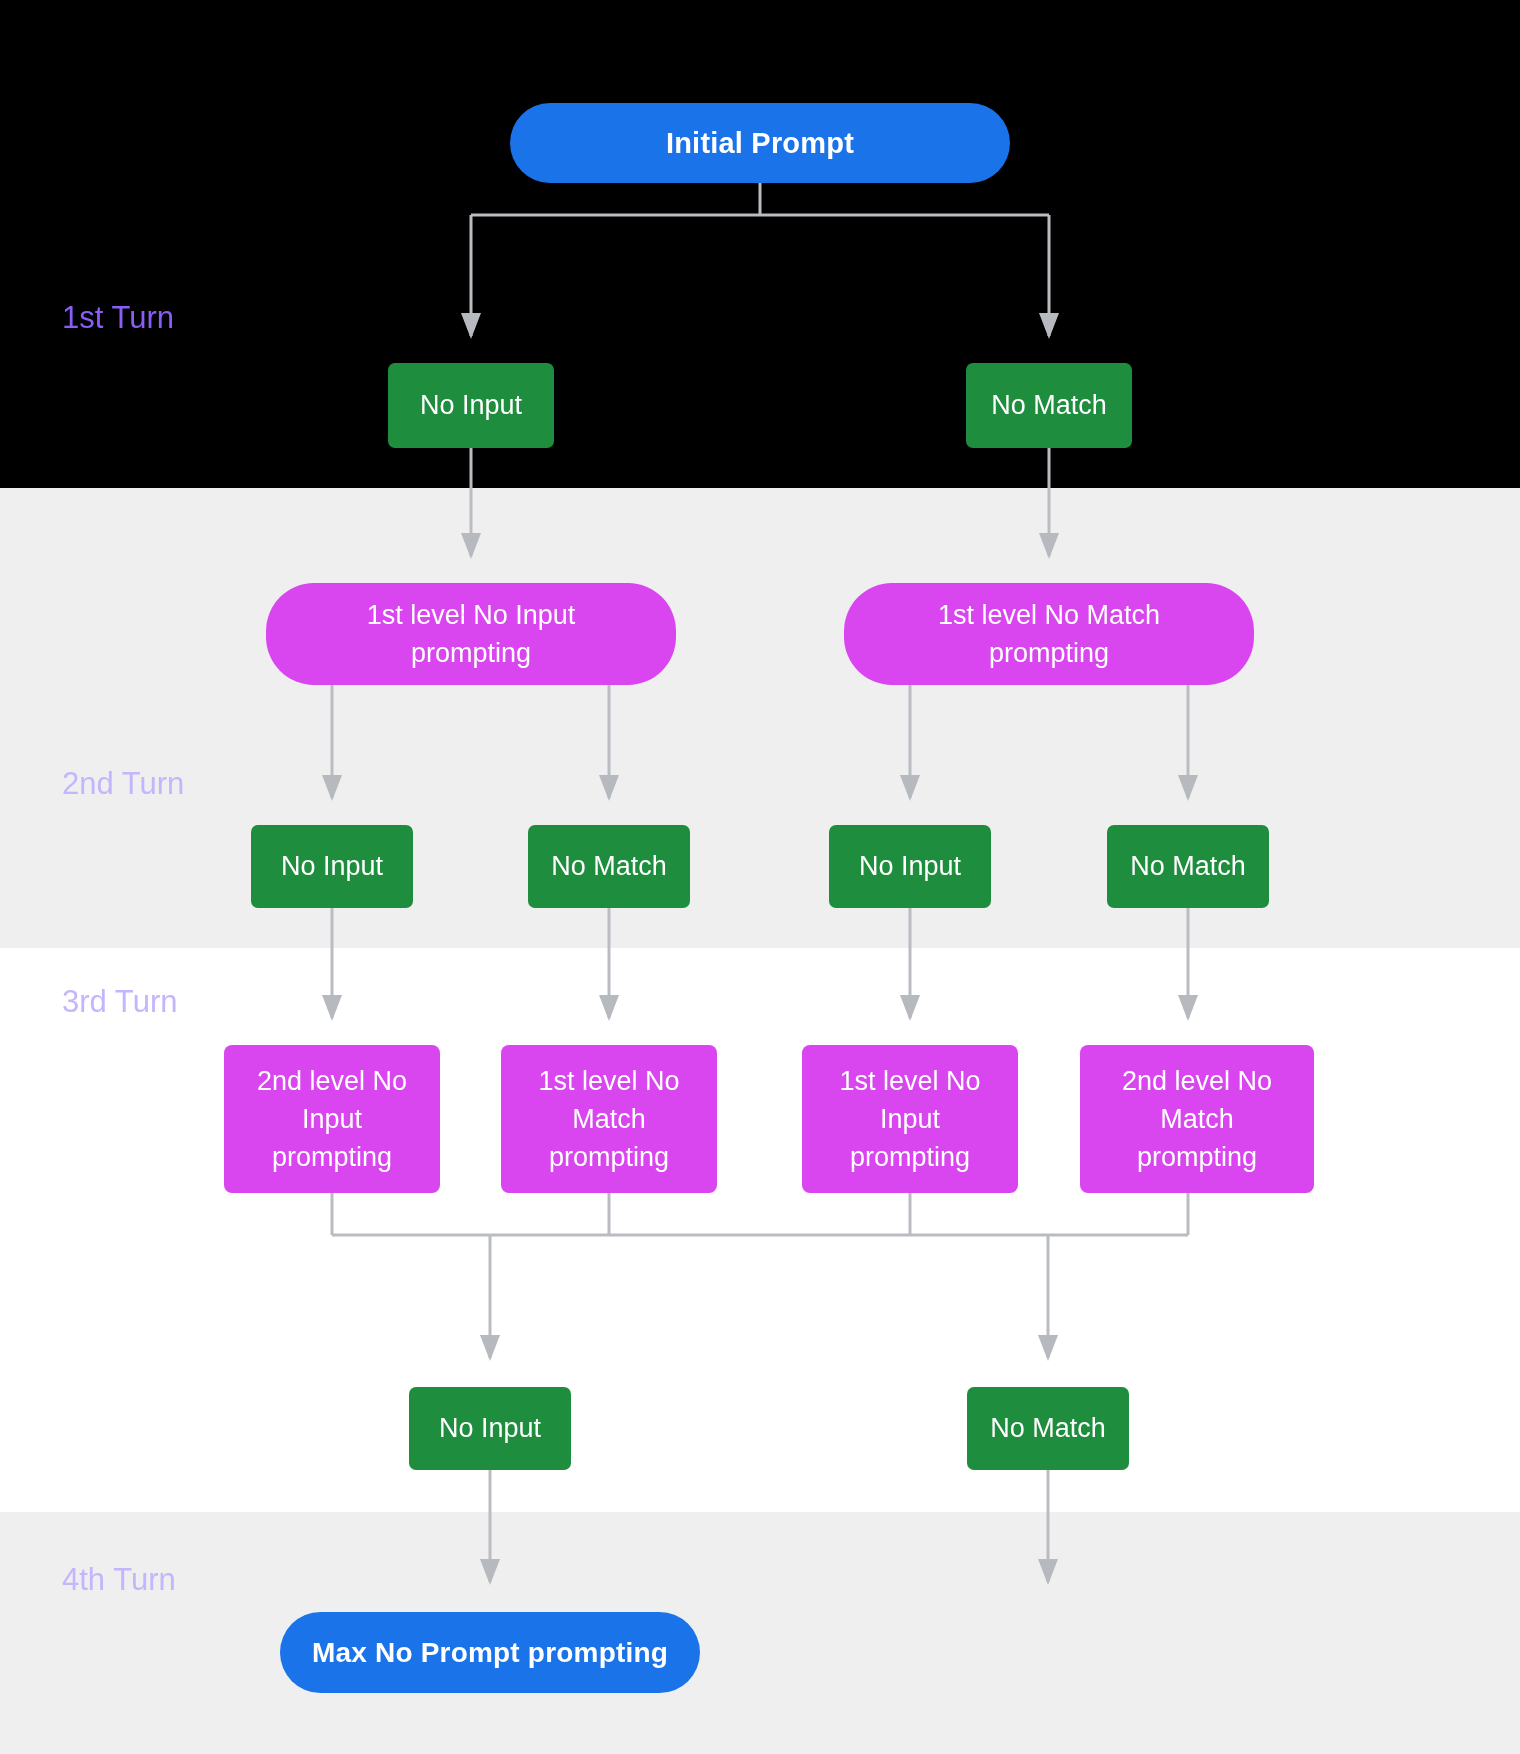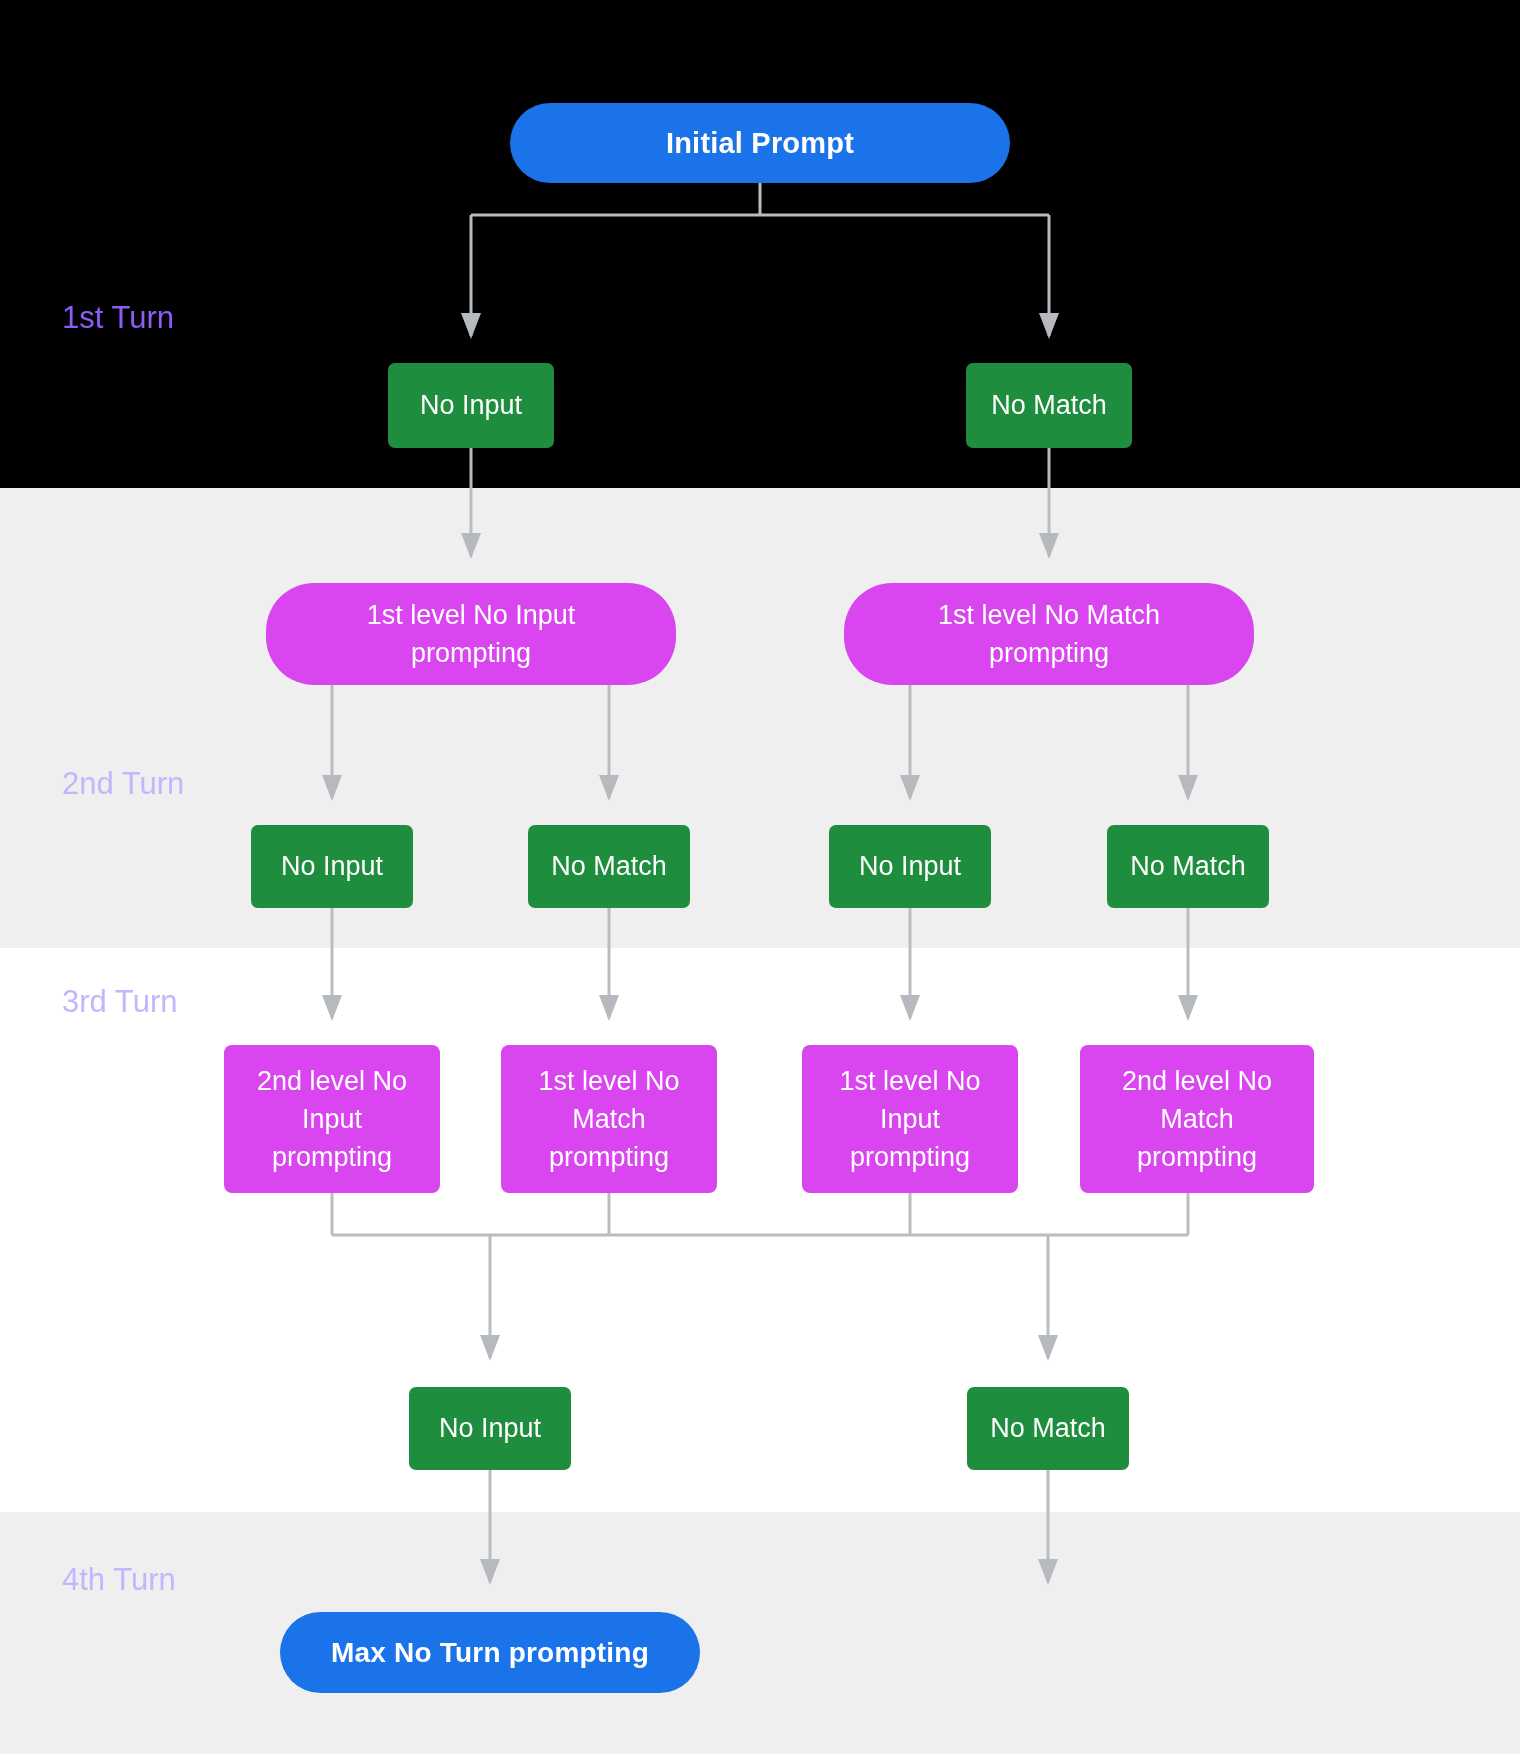--- a/index.html
+++ b/index.html
@@ -96,15 +96,15 @@
   <div class="node green-box" style="left:1107px;top:805px;width:162px;height:83px;">No Match</div>
 
   <div class="node blue-box blue-3" style="left:224px;top:1025px;width:216px;height:148px;">2nd level No Input prompting</div>
   <div class="node blue-box blue-3" style="left:501px;top:1025px;width:216px;height:148px;">1st level No Match prompting</div>
   <div class="node blue-box blue-3" style="left:802px;top:1025px;width:216px;height:148px;">1st level No Input prompting</div>
   <div class="node blue-box blue-3" style="left:1080px;top:1025px;width:234px;height:148px;">2nd level No Match prompting</div>
 
   <div class="node green-box" style="left:409px;top:1367px;width:162px;height:83px;">No Input</div>
   <div class="node green-box" style="left:967px;top:1367px;width:162px;height:83px;">No Match</div>
 
-  <div class="node pill" style="left:280px;top:1592px;width:420px;height:81px;font-size:28px;">Max No Turn prompting</div>
+  <div class="node pill" style="left:280px;top:1592px;width:420px;height:81px;font-size:28px;">Max No Prompt prompting</div>
 
 </div>
 
 </body></html>

